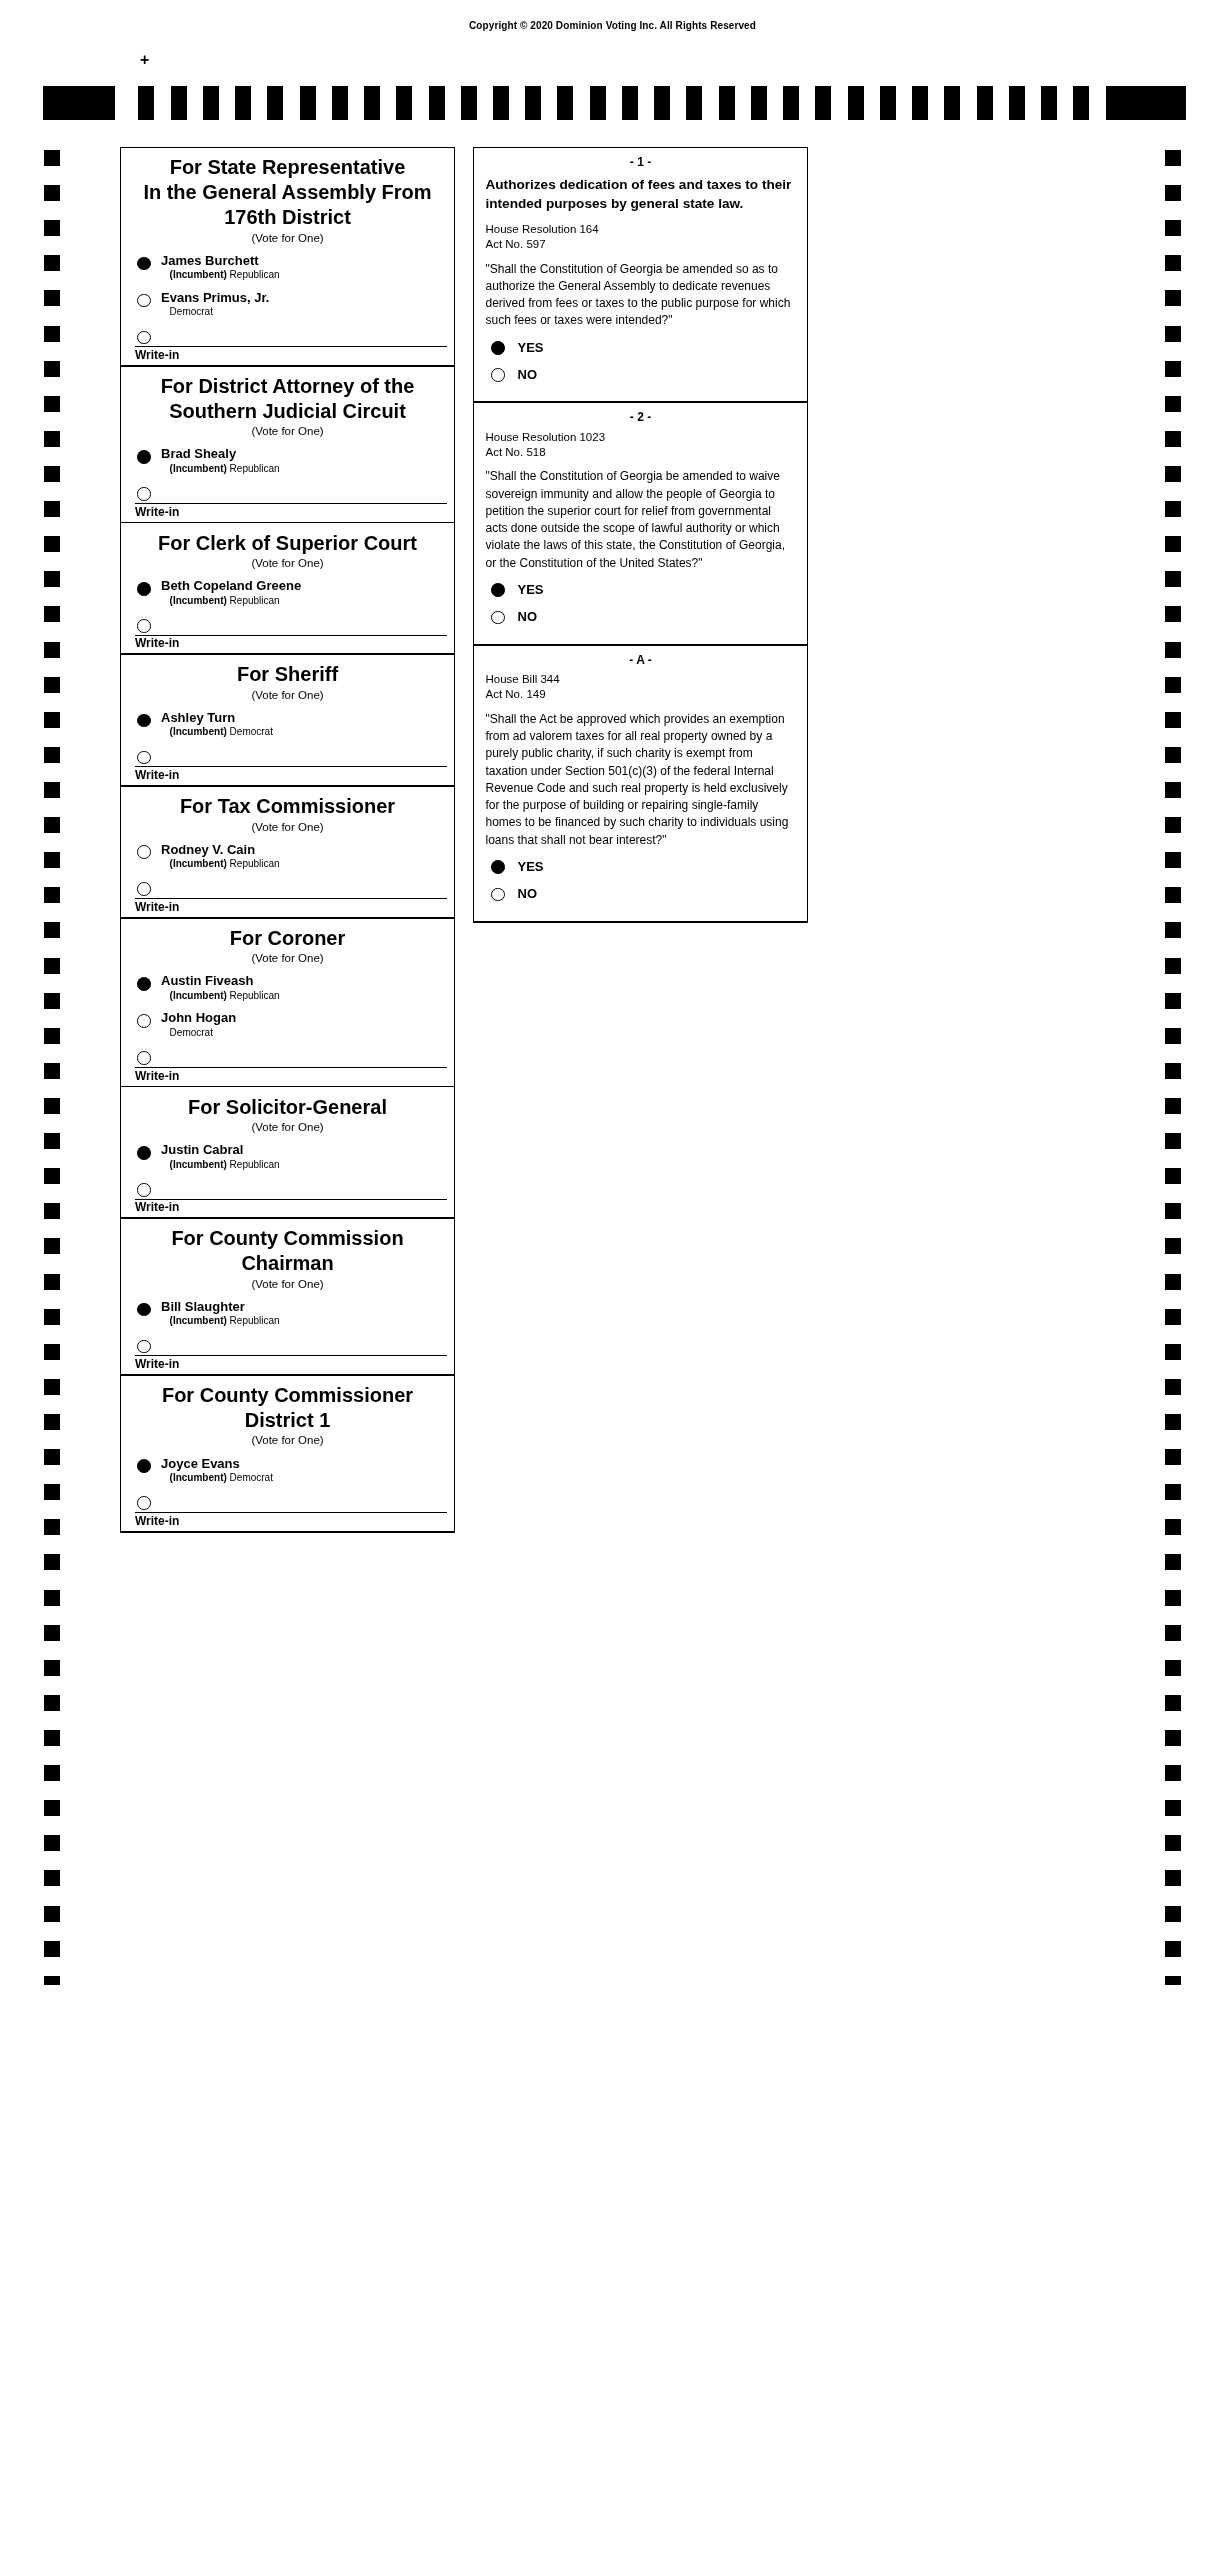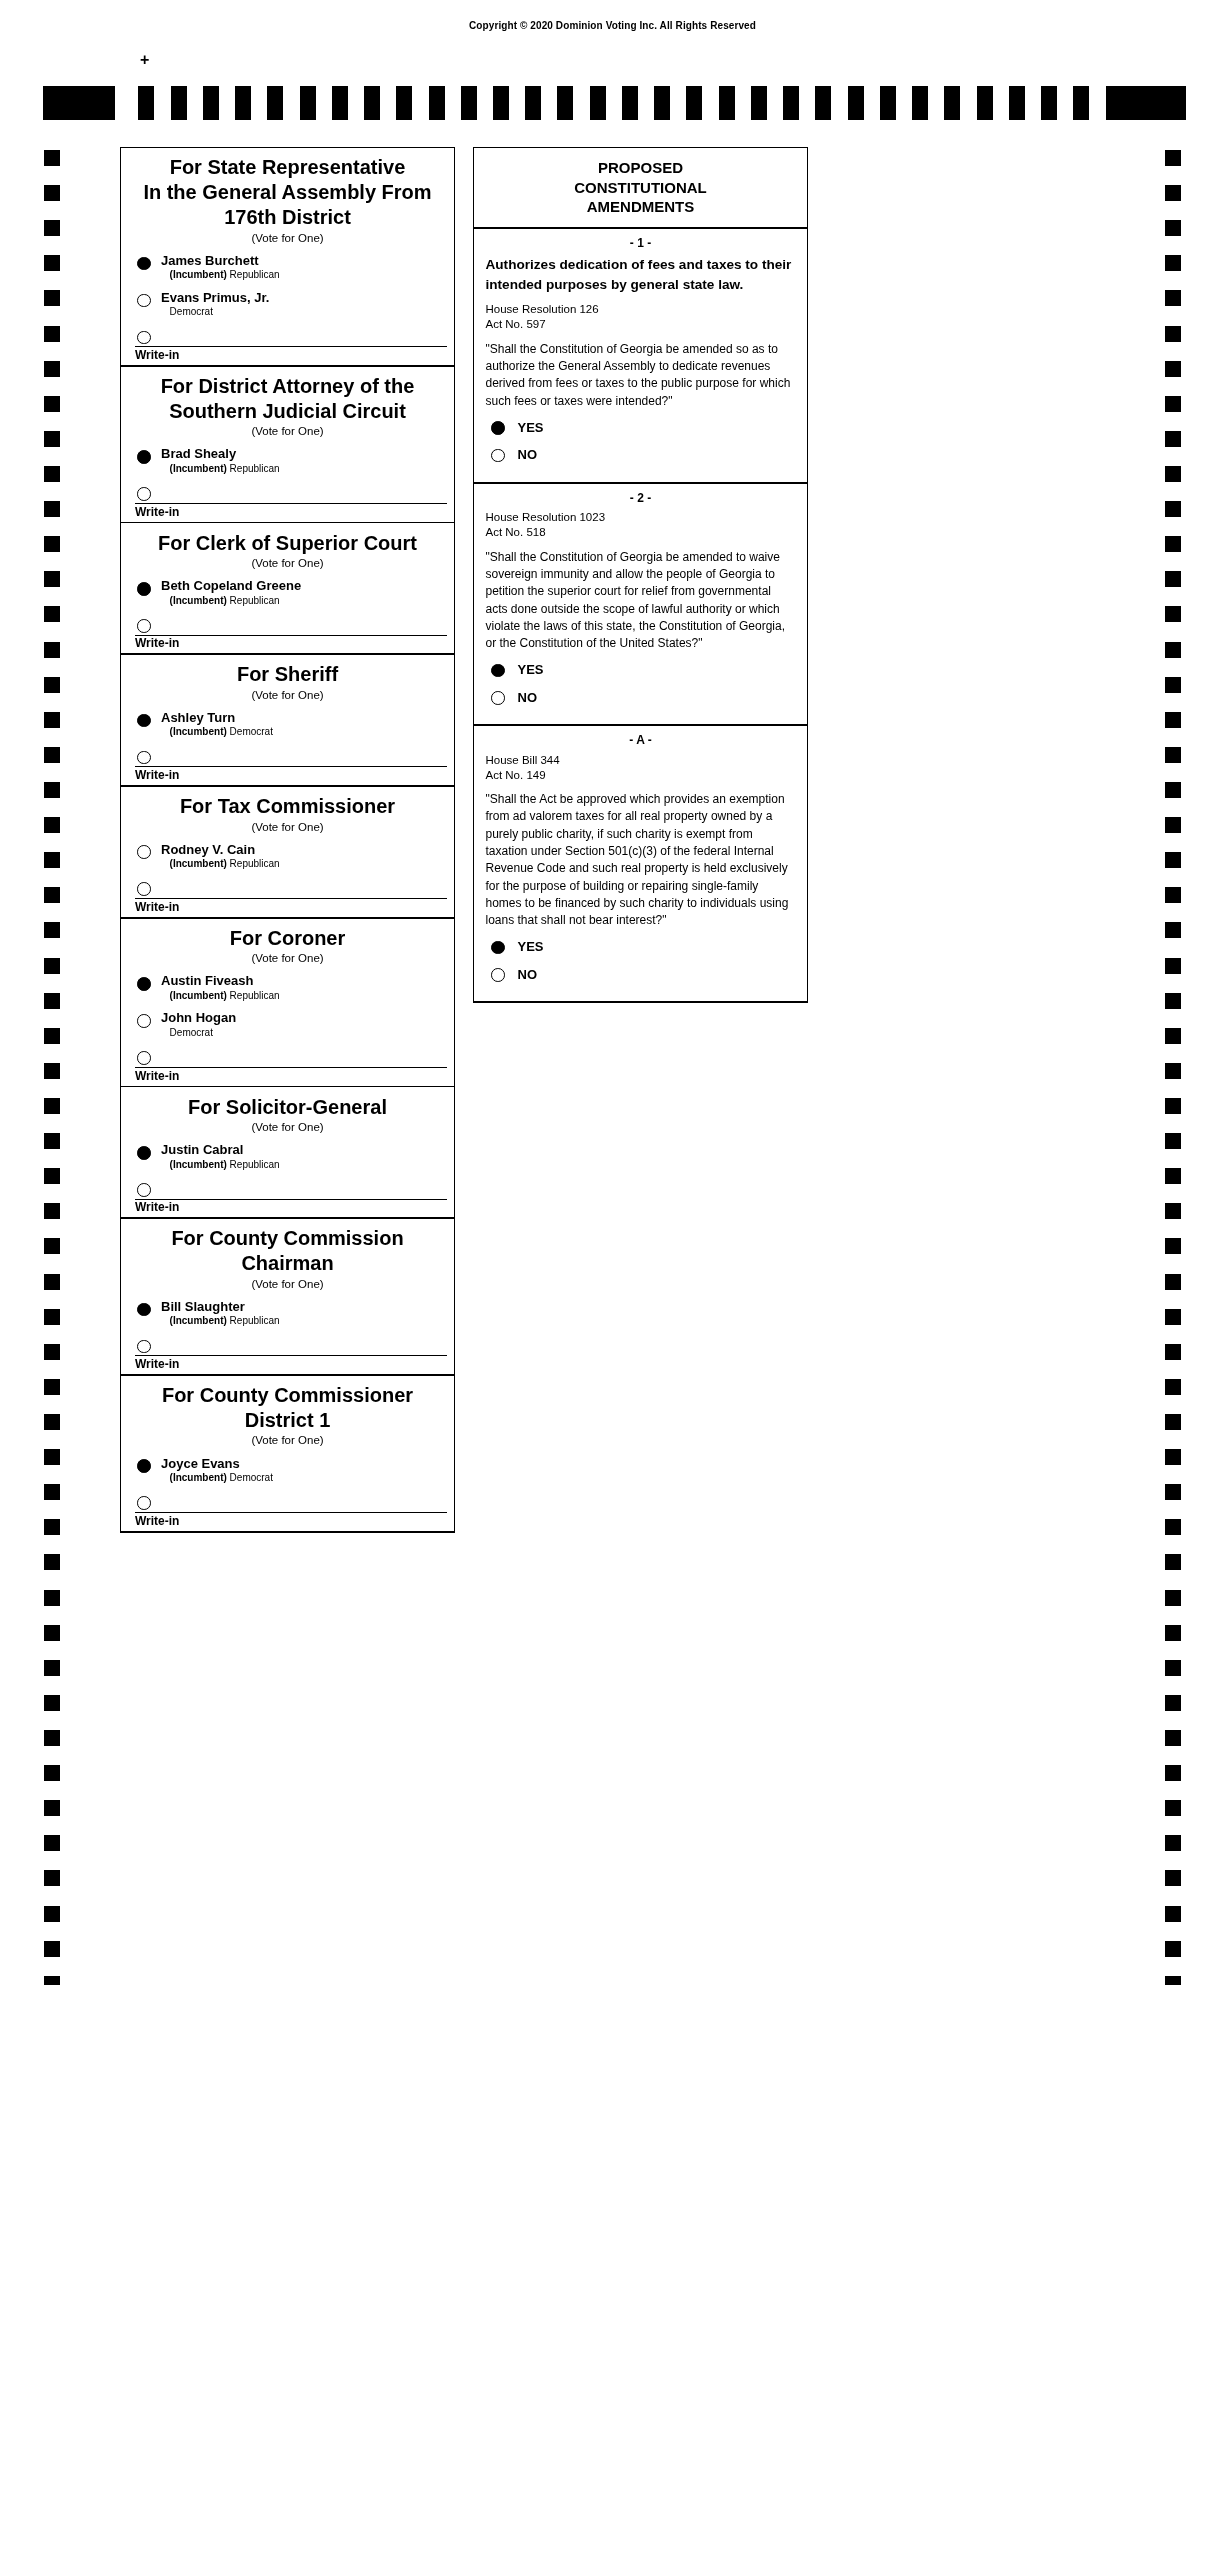--- a/index.html
+++ b/index.html
@@ -643,30 +643,25 @@
             </div>
             <div class="writein">
               <span class="oval"></span>
               <div class="writein-line"></div>
               <div class="writein-label">Write-in</div>
             </div>
           </div>
         </div>
       </div>
     <div class="col col-right" id="right-col">
-        <div class="qhead">
-          <div>PROPOSED</div>
-          <div>CONSTITUTIONAL</div>
-          <div>AMENDMENTS</div>
-        </div>
         <div class="qbox">
           <div class="qnum">- 1 -</div>
           <div class="qsummary">Authorizes dedication of fees and taxes to their intended purposes by general state law.</div>
           <div class="qref">
-            <div>House Resolution 126</div>
+            <div>House Resolution 164</div>
             <div>Act No. 597</div>
           </div>
           <div class="qtext">"Shall the Constitution of Georgia be amended so as to authorize the General Assembly to dedicate revenues derived from fees or taxes to the public purpose for which such fees or taxes were intended?"</div>
           <div class="qopt"><span class="oval filled"></span><span class="qopt-label">YES</span></div>
           <div class="qopt"><span class="oval"></span><span class="qopt-label">NO</span></div>
         </div>
         <div class="qbox">
           <div class="qnum">- 2 -</div>
           <div class="qref">
             <div>House Resolution 1023</div>

